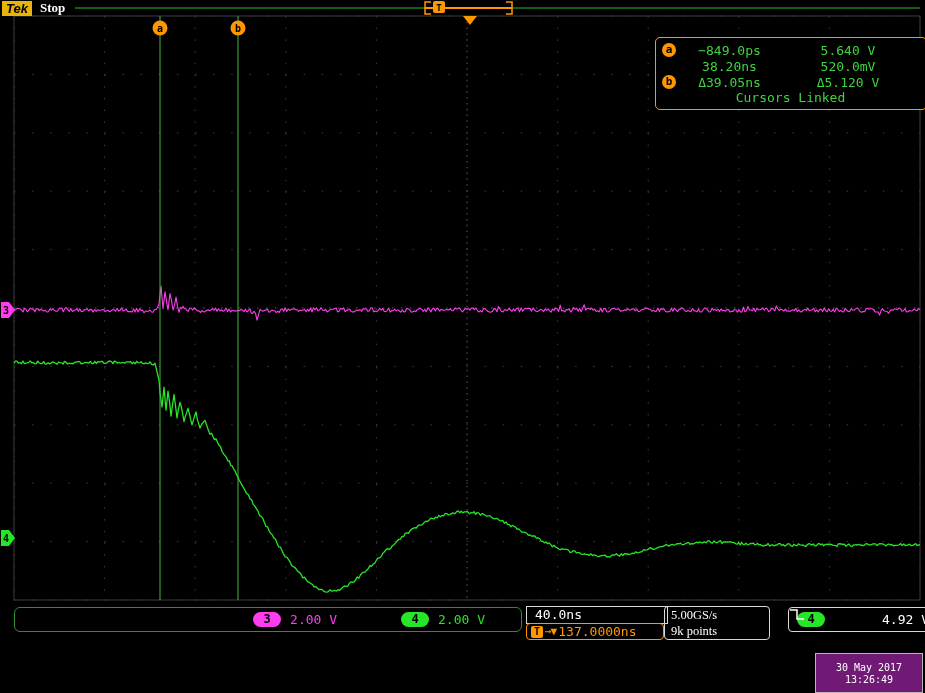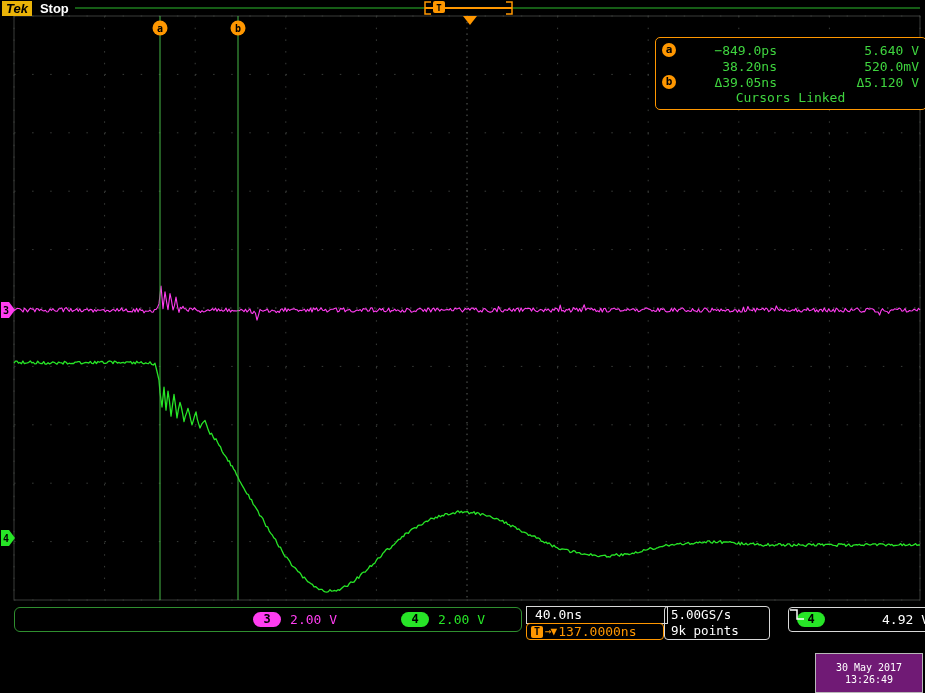--- a/index.html
+++ b/index.html
@@ -4,27 +4,27 @@
 <style>
   html,body{margin:0;padding:0;background:#000;}
   .screen{position:relative;width:925px;height:693px;background:#000;overflow:hidden;
           font-family:"DejaVu Sans Mono",monospace;}
   .screen svg{position:absolute;left:0;top:0;}
   .overlay{position:absolute;}
   
   .top-bar{left:0;top:0;height:16px;display:flex;align-items:center;gap:8px;padding-left:2px;z-index:5;}
   .tek-logo{background:#eab308;color:#000;font-family:"Liberation Sans",sans-serif;font-weight:bold;
             font-style:italic;font-size:13px;padding:0 4px;line-height:15px;}
-  .stop-label{color:#fff;font-family:Liberation Sans, sans-serif;font-size:13px;font-weight:bold;}
+  .stop-label{color:#fff;font-family:Liberation Serif, serif;font-size:13px;font-weight:bold;}
   
   .readout-box{left:655px;top:37px;width:257px;border:1px solid #ff9700;border-radius:5px;
                background:#000;padding:4px 7px 3px 6px;z-index:6;}
   .ro-row{display:grid;grid-template-columns:20px 95px 1fr;align-items:center;height:16px;
           color:#3fd43f;font-size:13px;}
-  .ro-c1,.ro-c2{text-align:right;white-space:pre;}
+  .ro-c1,.ro-c2{text-align:center;white-space:pre;}
   .badge{width:14px;height:14px;border-radius:50%;background:#ff9700;color:#000;font-size:11px;
          font-weight:bold;display:flex;align-items:center;justify-content:center;line-height:14px;}
   .badge:empty{visibility:hidden;}
   .ro-footer{color:#3fd43f;font-size:13px;text-align:center;height:16px;line-height:16px;}
   
   .scale-box{left:14px;top:607px;width:506px;height:23px;border:1px solid #2f8f2f;border-radius:6px;
              display:flex;align-items:center;justify-content:flex-end;}
   .ch-group{display:flex;align-items:center;gap:9px;}
   .g3{margin-right:64px;} .g4{margin-right:36px;}
   .pill{min-width:24px;height:15px;border-radius:8px;color:#000;font-size:12px;font-weight:bold;
@@ -33,21 +33,21 @@
   .scale3{color:#ff3df0;font-size:13px;} .scale4{color:#27e527;font-size:13px;}
   .timebase-top{left:526px;top:606px;width:132px;height:16px;border:1px solid #d8d8d8;border-radius:0;
                 color:#fff;font-size:13px;line-height:16px;padding-left:8px;}
   .timebase-bot{left:526px;top:623px;width:132px;height:15px;border:1px solid #ff9700;border-radius:4px;
                 display:flex;align-items:center;gap:2px;padding-left:4px;}
   .t-badge{width:12px;height:12px;border-radius:2px;background:#ff9700;color:#000;font-size:10px;
            font-weight:bold;text-align:center;line-height:12px;}
   .t-glyphs{color:#ff9700;font-size:11px;letter-spacing:-1px;}
   .t-pos{color:#ff9700;font-size:13px;}
   .samplerate-box{left:664px;top:606px;width:98px;height:32px;border:1px solid #d8d8d8;border-radius:4px;
-                  color:#fff;font-size:12.5px;line-height:16px;padding-left:6px;}
+                  color:#fff;font-size:12.5px;line-height:16px;padding-left:6px;font-family:Liberation Serif, serif;}
   .trigger-box{left:788px;top:607px;width:132px;height:23px;border:1px solid #d8d8d8;border-radius:4px;
                display:flex;align-items:center;gap:7px;padding:0 8px;}
   .trig-level{color:#fff;font-size:13px;margin-left:auto;}
   
   .datetime-box{left:815px;top:653px;width:106px;height:38px;border:1px solid #b8b8b8;background:#701a75;
                 color:#fff;font-size:10px;text-align:center;display:flex;flex-direction:column;
                 justify-content:center;gap:1px;}
 </style>
 </head>
 <body>

